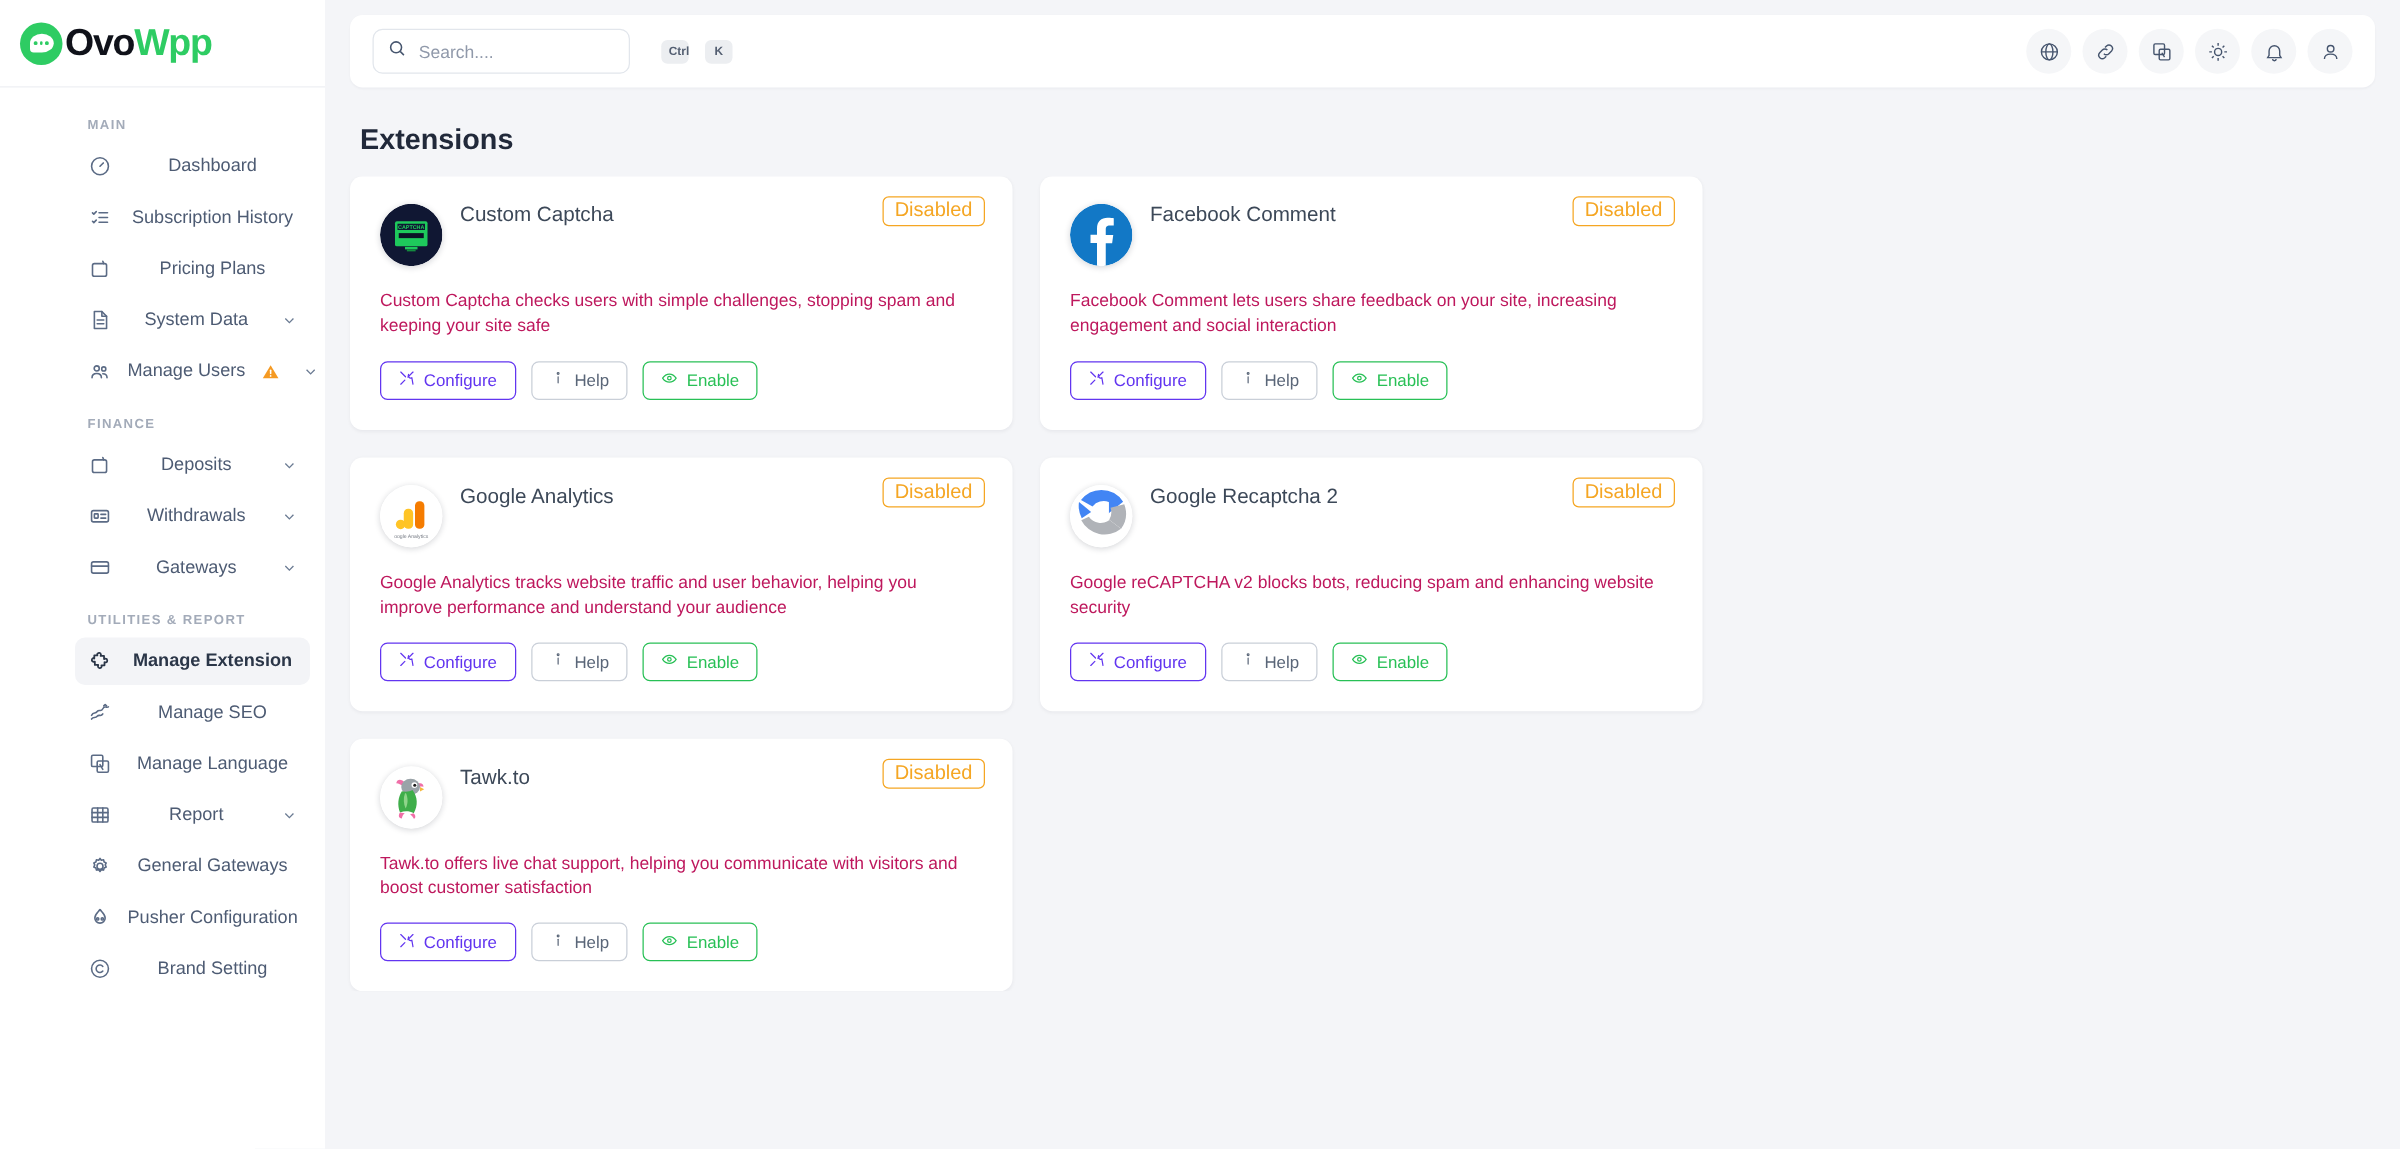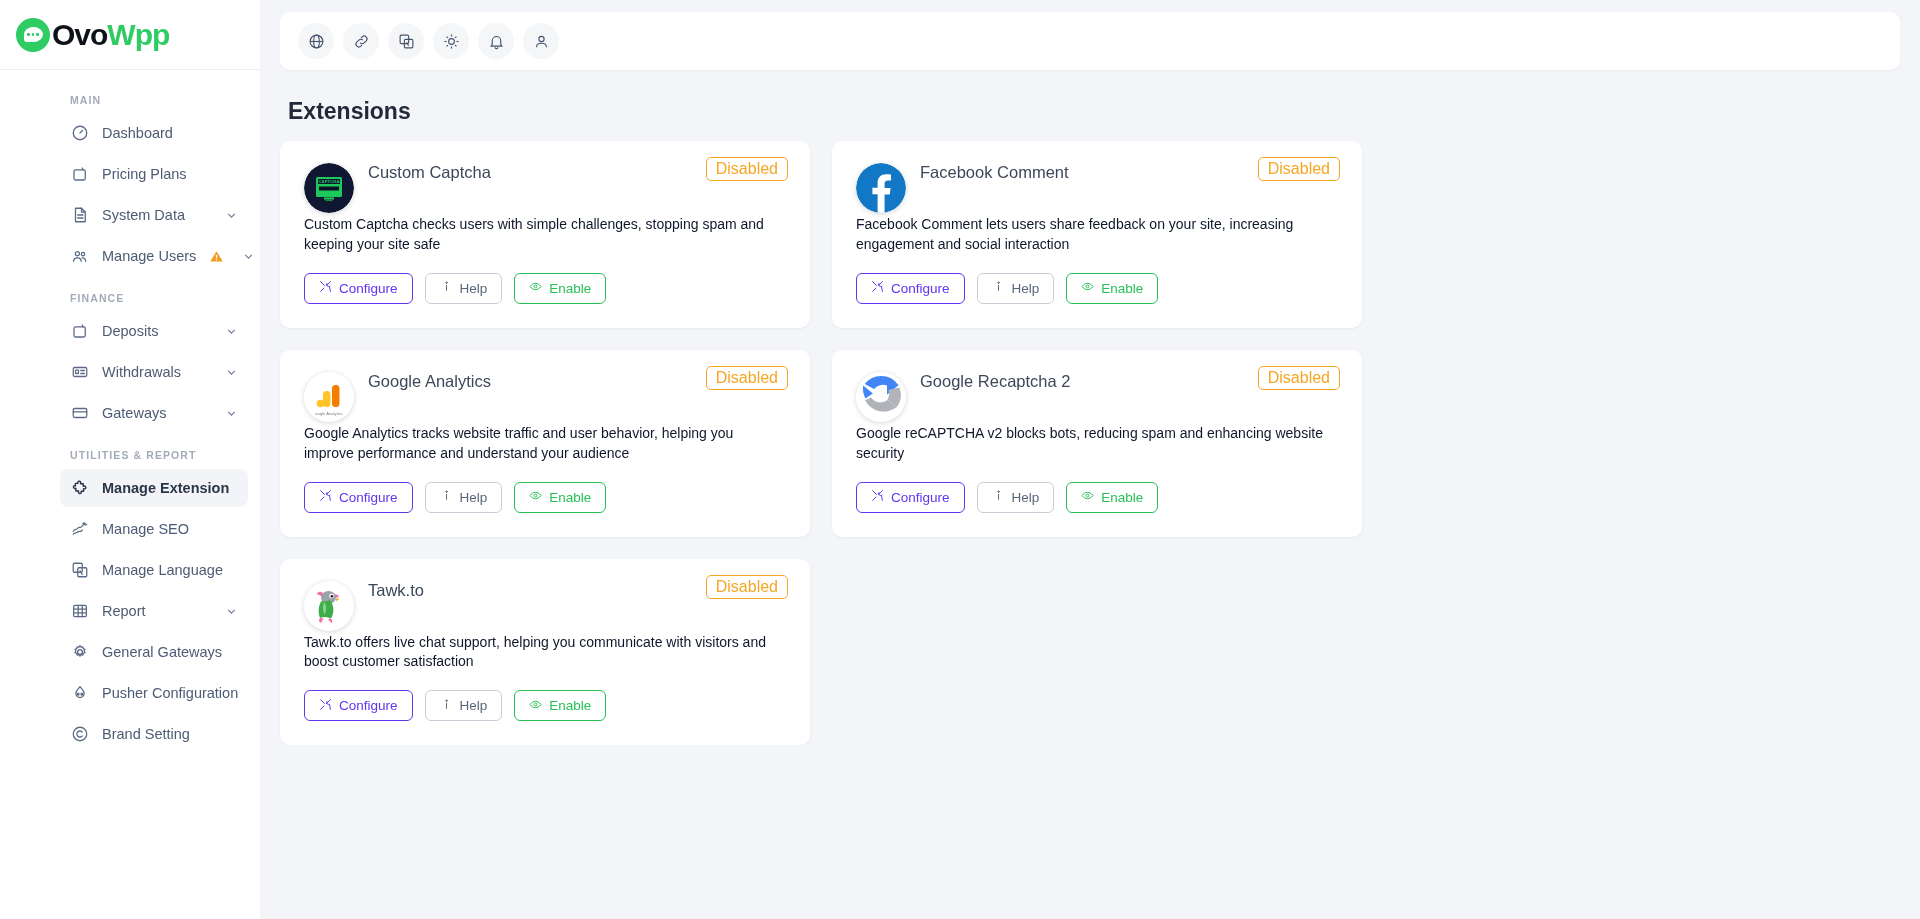--- a/index.html
+++ b/index.html
@@ -38,21 +38,21 @@
 
   .nav { flex: 1; padding: 10px 12px 0 12px; overflow: hidden; margin-left: 48px; }
   .nav-section {
     font-size: 10.5px; font-weight: bold; letter-spacing: 1.1px;
     color: #a3abb9; padding: 14px 10px 8px 10px; text-transform: uppercase;
   }
   .nav-item {
     display: flex; align-items: center; gap: 13px;
     height: 38px; padding: 0 10px; border-radius: 8px;
     color: #4d5b73; font-size: 14.5px; cursor: pointer;
-    margin-bottom: 3px; position: relative;
+    margin-bottom: 3px; position: relative; text-align: center;
   }
   .nav-item.active { background: #f3f4f7; color: #2b3648; font-weight: bold; }
   .nav-item .ico { width: 19px; height: 19px; display: flex; align-items: center; justify-content: center; flex: 0 0 19px; }
   .nav-item .ico svg { width: 18px; height: 18px; stroke: #5b6b85; fill: none; stroke-width: 1.7; }
   .nav-item.active .ico svg { stroke: #2b3648; stroke-width: 1.9; }
   .nav-label { flex: 1; white-space: nowrap; }
   .chev { width: 13px; height: 13px; flex: 0 0 13px; }
   .chev svg { width: 13px; height: 13px; stroke: #6b7b93; fill: none; stroke-width: 2; }
   .warn-tri { width: 15px; height: 15px; margin-right: 5px; flex: 0 0 15px; }
 
@@ -106,22 +106,22 @@
     display: flex; align-items: center; justify-content: center;
     overflow: hidden; flex: 0 0 50px;
   }
   .ext-name { font-size: 16.5px; color: #3c4858; }
   .badge {
     position: absolute; top: 16px; right: 22px;
     border: 1px solid #f5a623; color: #f5a623;
     font-size: 16px; border-radius: 5px; padding: 2px 9px; background: #fff;
   }
   .ext-desc {
-    font-size: 14px; color: #0f172a; line-height: 1.42;
-    margin: 0 0 18px 0; max-width: 470px;
+    font-size: 14px; color: #be185d; line-height: 1.42;
+    margin: 16px 0 18px 0; max-width: 470px;
   }
   .btn-row { display: flex; gap: 12px; }
   .btn {
     display: flex; align-items: center; justify-content: flex-start; gap: 7px;
     height: 31px; padding: 0 14px; border-radius: 6px;
     font-size: 13.5px; background: #fff; cursor: pointer;
     font-family: "Liberation Sans", sans-serif;
   }
   .btn svg { width: 13px; height: 13px; fill: none; stroke-width: 1.8; }
   .btn-configure { border: 1px solid #6235f0; color: #6235f0; }
@@ -155,20 +155,32 @@
             <svg viewBox="0 0 24 24" stroke-linecap="round" stroke-linejoin="round">
               <circle cx="12" cy="12" r="9"></circle>
               <path d="M12 12l3.5-3.5"></path>
             </svg>
           </span>
           <span class="nav-label">Dashboard</span>
         </div>
         <div class="nav-item">
           <span class="ico">
             <svg viewBox="0 0 24 24" stroke-linecap="round" stroke-linejoin="round">
+              <path d="M4 7l1.4 1.4L8 5.8"></path>
+              <path d="M4 16l1.4 1.4L8 14.8"></path>
+              <line x1="11" y1="7" x2="20" y2="7"></line>
+              <line x1="11" y1="12" x2="20" y2="12"></line>
+              <line x1="11" y1="17" x2="20" y2="17"></line>
+            </svg>
+          </span>
+          <span class="nav-label">Subscription History</span>
+        </div>
+        <div class="nav-item">
+          <span class="ico">
+            <svg viewBox="0 0 24 24" stroke-linecap="round" stroke-linejoin="round">
               <path d="M4 8.5A2 2 0 0 1 6 6.5h11a2 2 0 0 1 2 2V18a2 2 0 0 1-2 2H6a2 2 0 0 1-2-2z"></path>
               <path d="M15 4l1 2.5"></path>
             </svg>
           </span>
           <span class="nav-label">Pricing Plans</span>
         </div>
         <div class="nav-item">
           <span class="ico">
             <svg viewBox="0 0 24 24" stroke-linecap="round" stroke-linejoin="round">
               <path d="M6 3h8l5 5v13H6z"></path>
@@ -311,20 +323,31 @@
             </svg>
           </span>
           <span class="nav-label">Brand Setting</span>
         </div>
       </nav>
   </aside>
 
   <div class="main">
 
     <header class="topbar">
+      <div class="search-box">
+        <span>
+          <svg viewBox="0 0 24 24">
+              <circle cx="11" cy="11" r="7"></circle>
+              <line x1="16.2" y1="16.2" x2="21" y2="21"></line>
+            </svg>
+        </span>
+        <input class="search-input" value="" placeholder="Search...." style="">
+        <span class="kbd">Ctrl</span>
+        <span class="kbd">K</span>
+      </div>
 
       <div class="top-icons">
         <div class="top-icon">
           <svg viewBox="0 0 24 24">
               <circle cx="12" cy="12" r="9"></circle>
               <ellipse cx="12" cy="12" rx="4" ry="9"></ellipse>
               <line x1="3" y1="12" x2="21" y2="12"></line>
             </svg>
         </div>
         <div class="top-icon">

